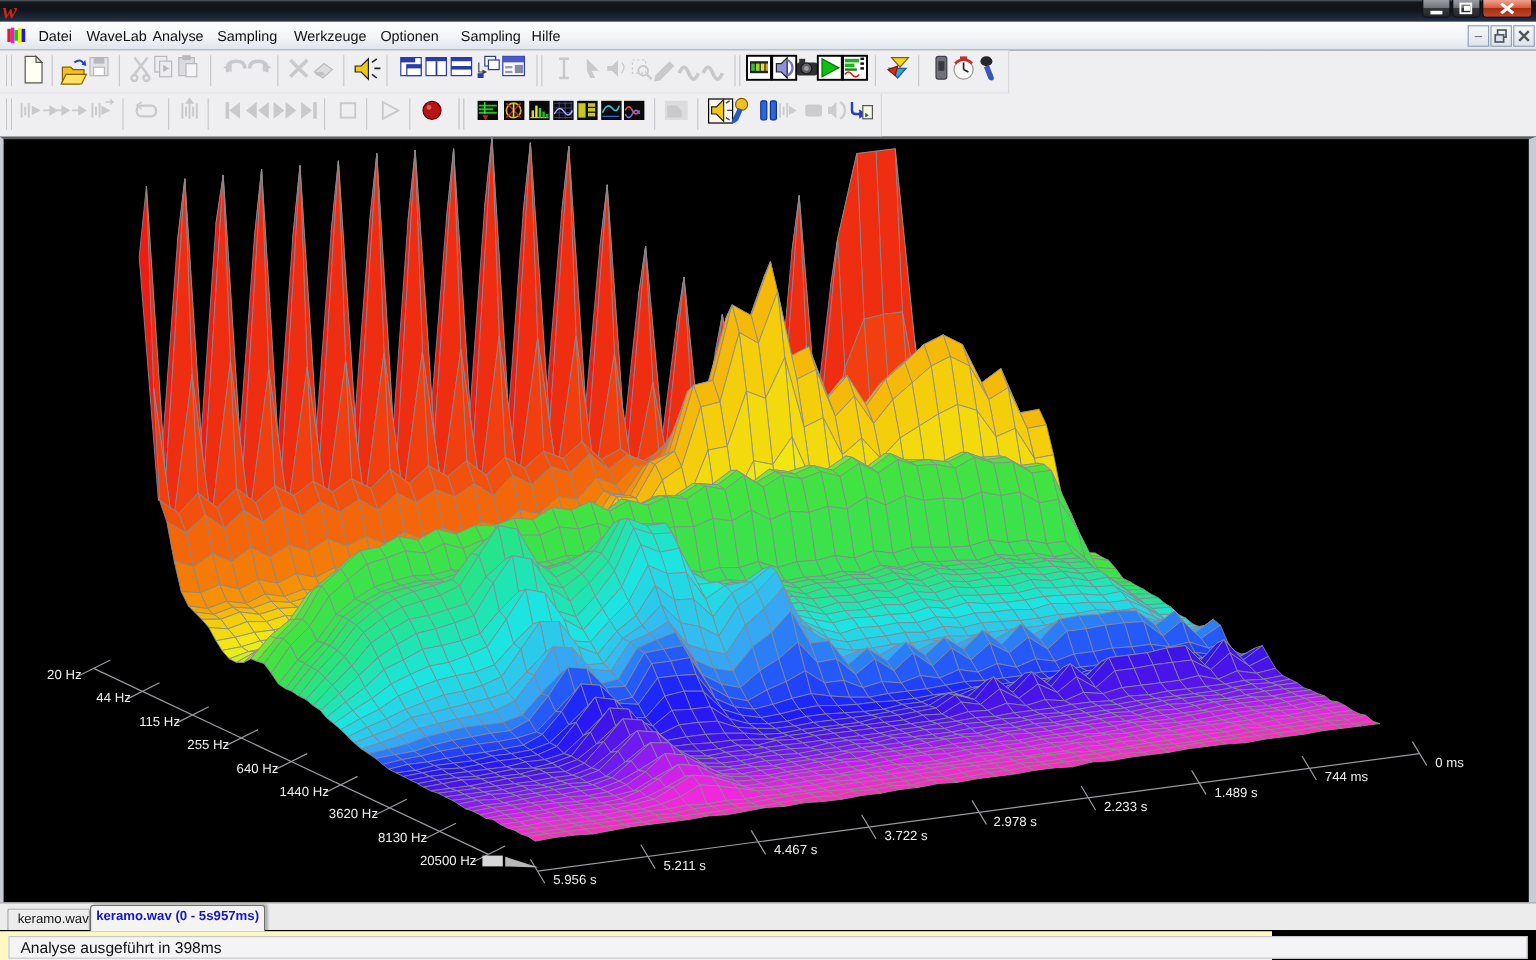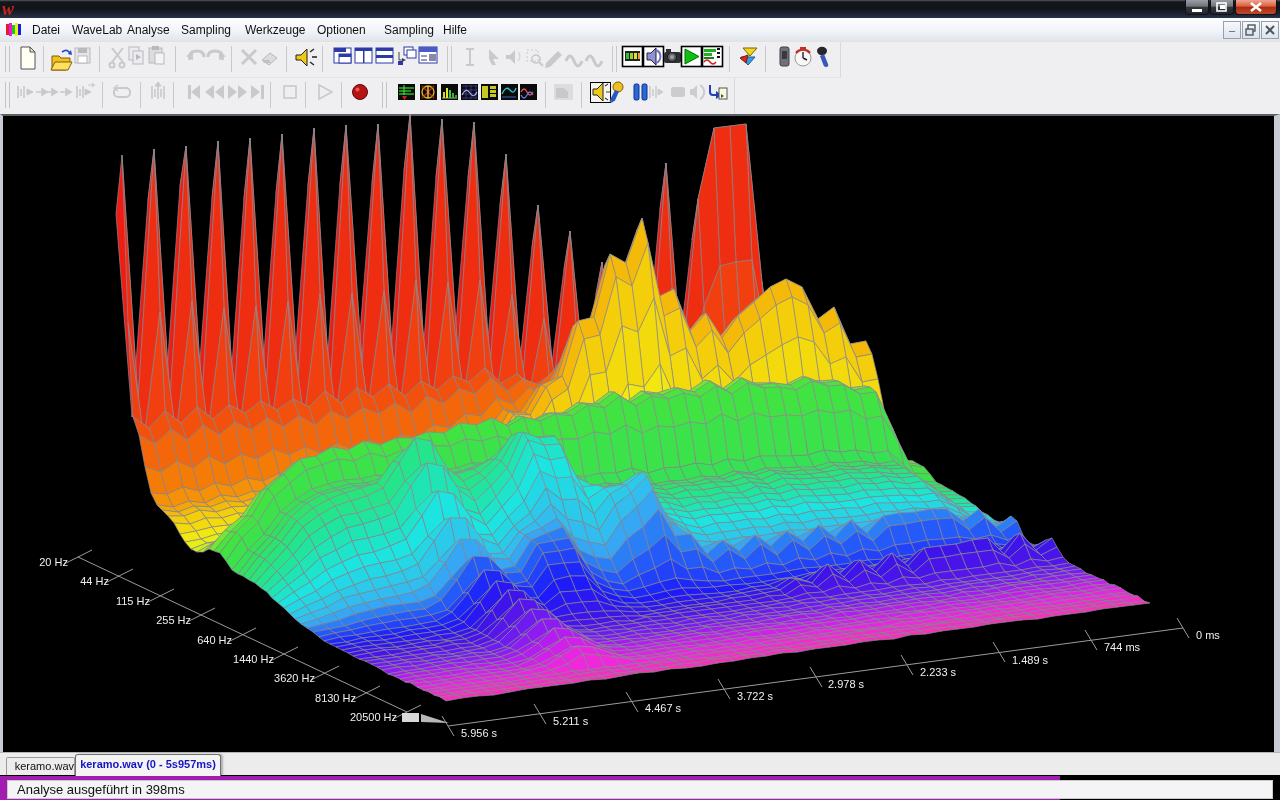--- a/index.html
+++ b/index.html
@@ -28,21 +28,21 @@
 #plot{position:absolute;left:0;top:0;width:1280px;height:564px}
 #tabbar{position:absolute;left:0;top:752px;width:1280px;height:23px;background:#ececec;
  border-top:1px solid #b4b4b4}
 #tab1{position:absolute;left:6px;top:4px;width:69px;height:18px;background:#ececec;
  border:1px solid #9a9a9a;border-bottom:none;border-radius:2px 2px 0 0;
  font-size:11px;color:#111;text-align:right;line-height:17px}
 #tab2{position:absolute;left:75px;top:1px;width:146px;height:22px;background:#f4f4f2;
  border:1px solid #707070;border-bottom:none;border-radius:3px 3px 0 0;
  font-size:11px;font-weight:bold;color:#1414c8;text-align:center;line-height:19px;
  box-shadow:2px 0 2px rgba(0,0,0,0.25)}
-#statusbar{position:absolute;left:0;top:776px;width:1060px;height:24px;background:#a21caf}
+#statusbar{position:absolute;left:0;top:776px;width:1060px;height:24px;background:#fef9c3}
 #statusfield{position:absolute;left:7px;top:4px;width:1266px;height:19px;background:#f4f3f5;
  border:1px solid #c9c8cb;color:#111;font-size:13px;padding:1px 0 0 9px}
 .sep{position:absolute;top:4px;width:1px;height:26px;background:#c9c8cc}
 .grip{position:absolute;top:4px;width:5px;height:26px;
  background:linear-gradient(90deg,#c4c3c7 0,#c4c3c7 1px,#efeef1 1px,#efeef1 4px,#c4c3c7 4px,#c4c3c7 5px)}
 </style></head><body>
 <div id="titlebar">
     <svg style="position:absolute;left:2px;top:1px" width="17" height="16">
       <text x="0" y="14" font-size="18" font-weight="bold" font-style="italic" fill="#cc2418" font-family="Liberation Serif,serif">w</text>
     </svg>

